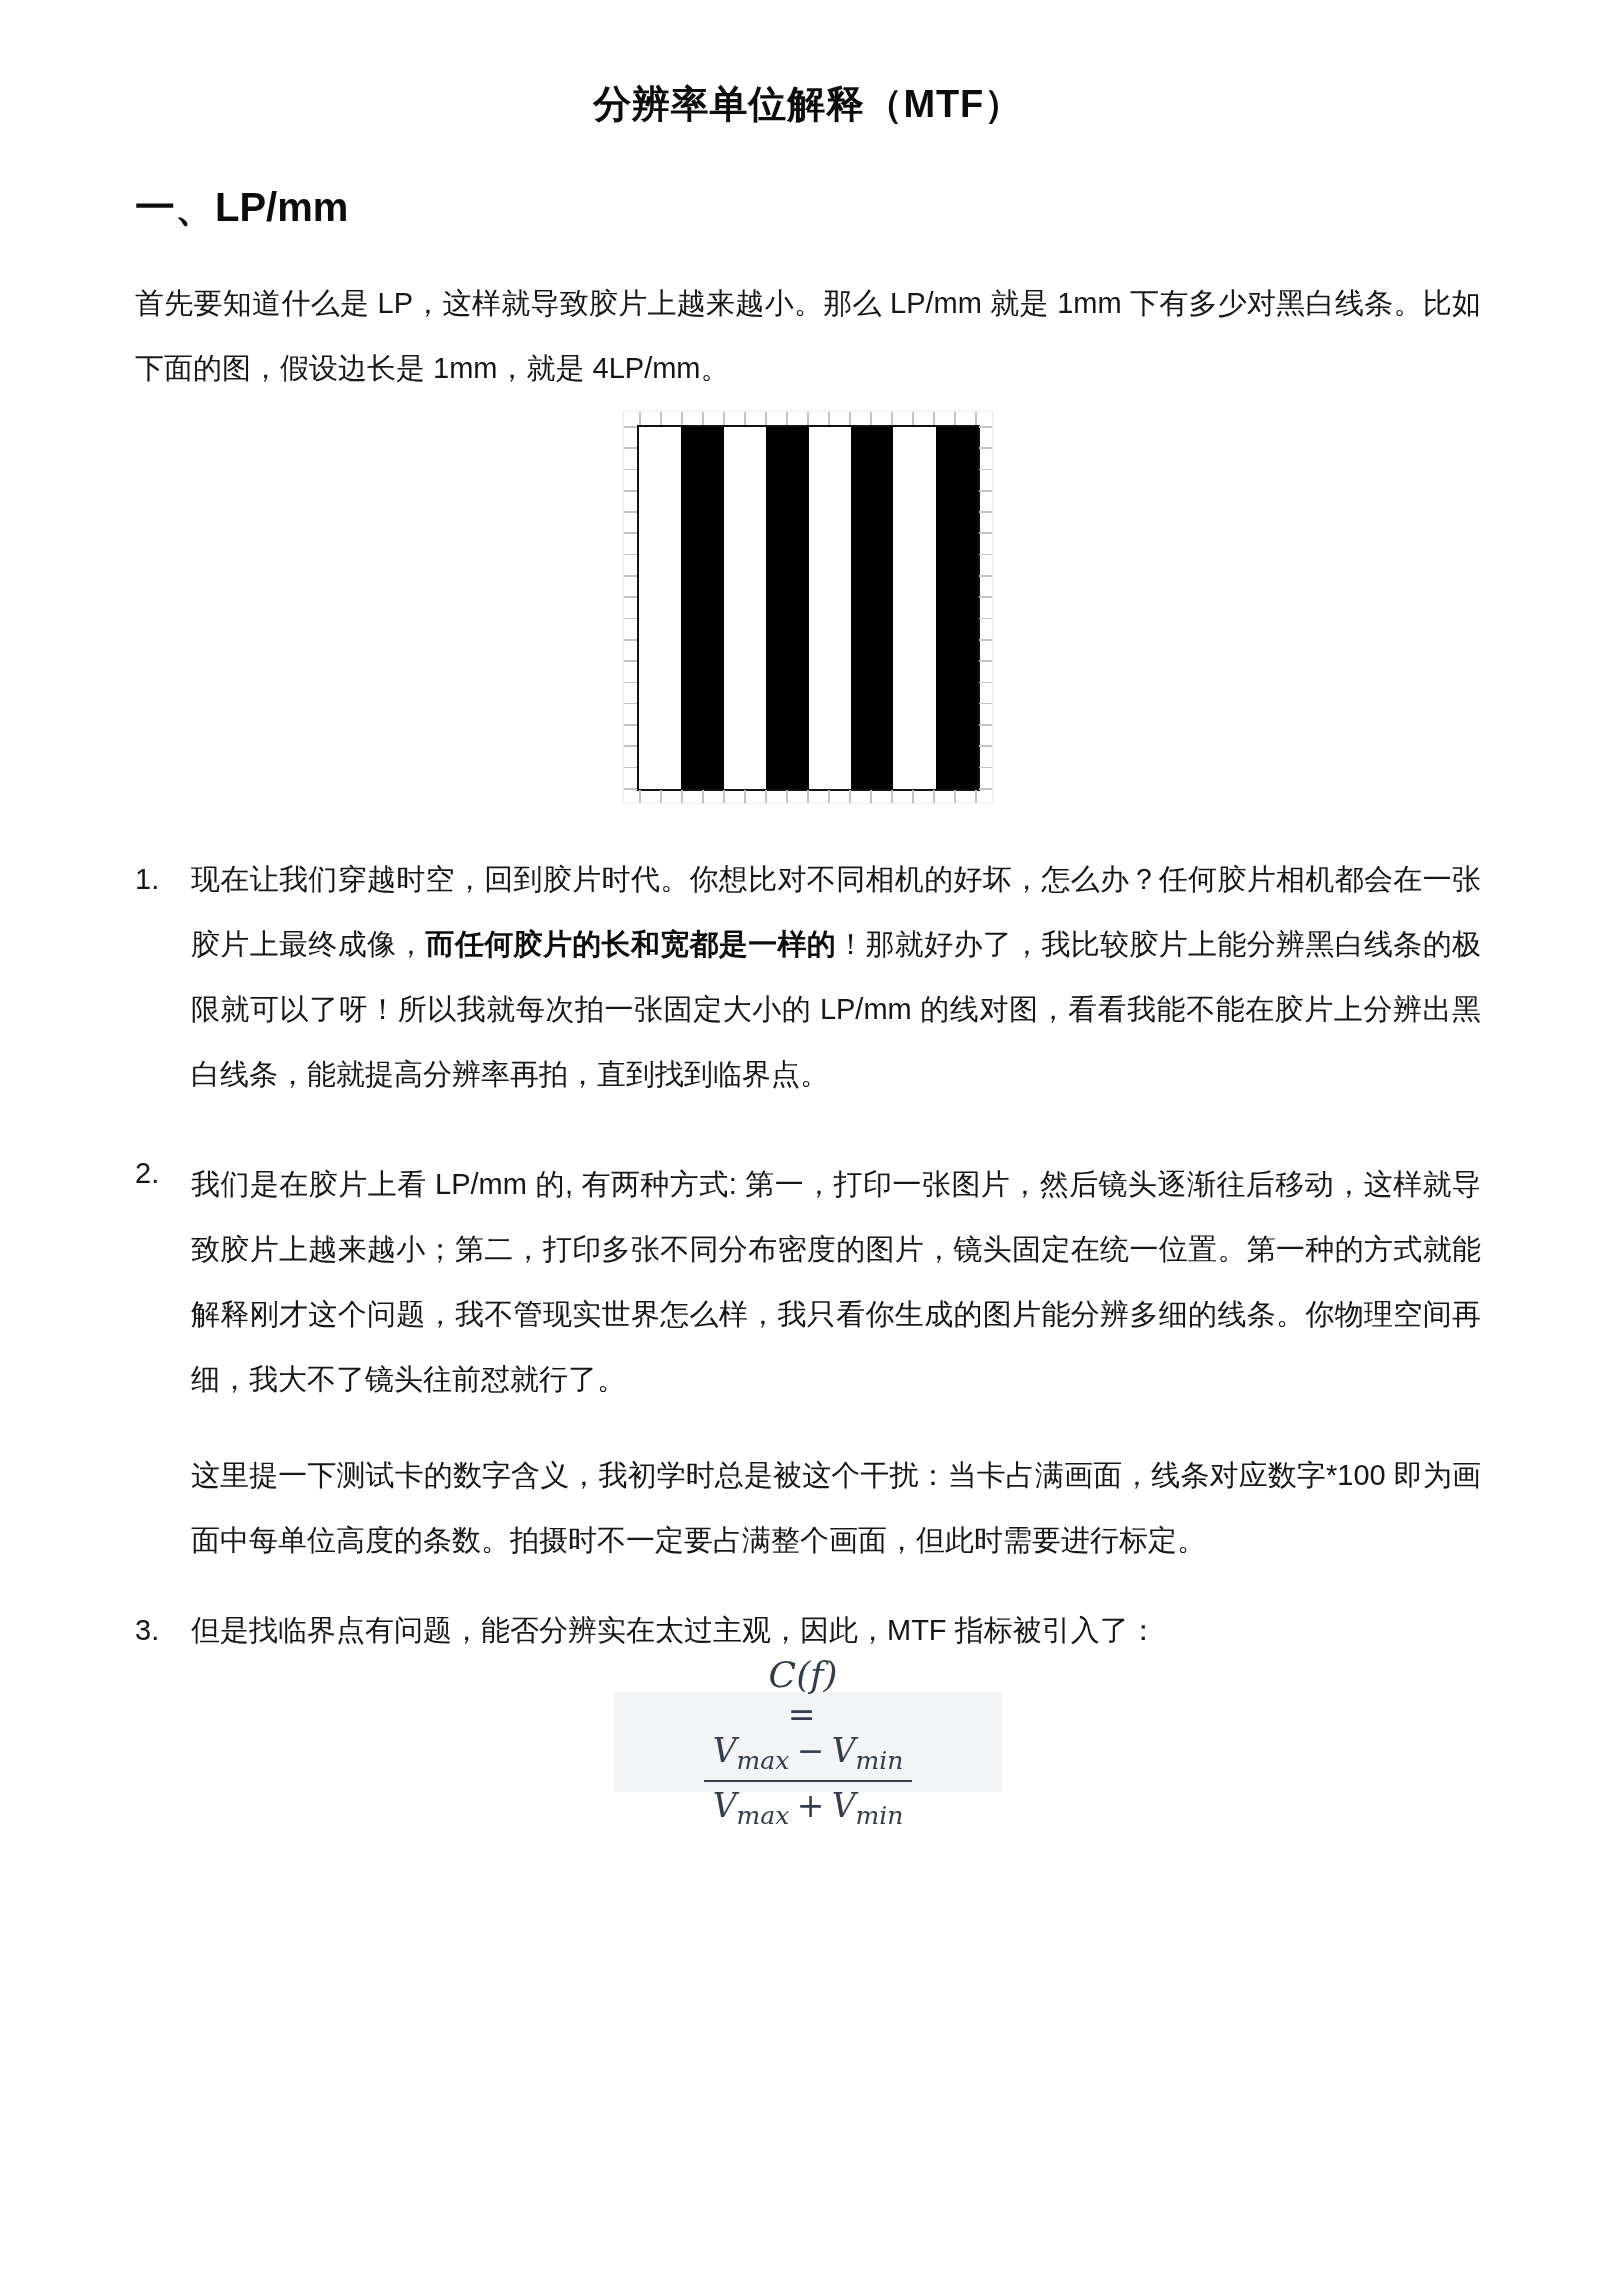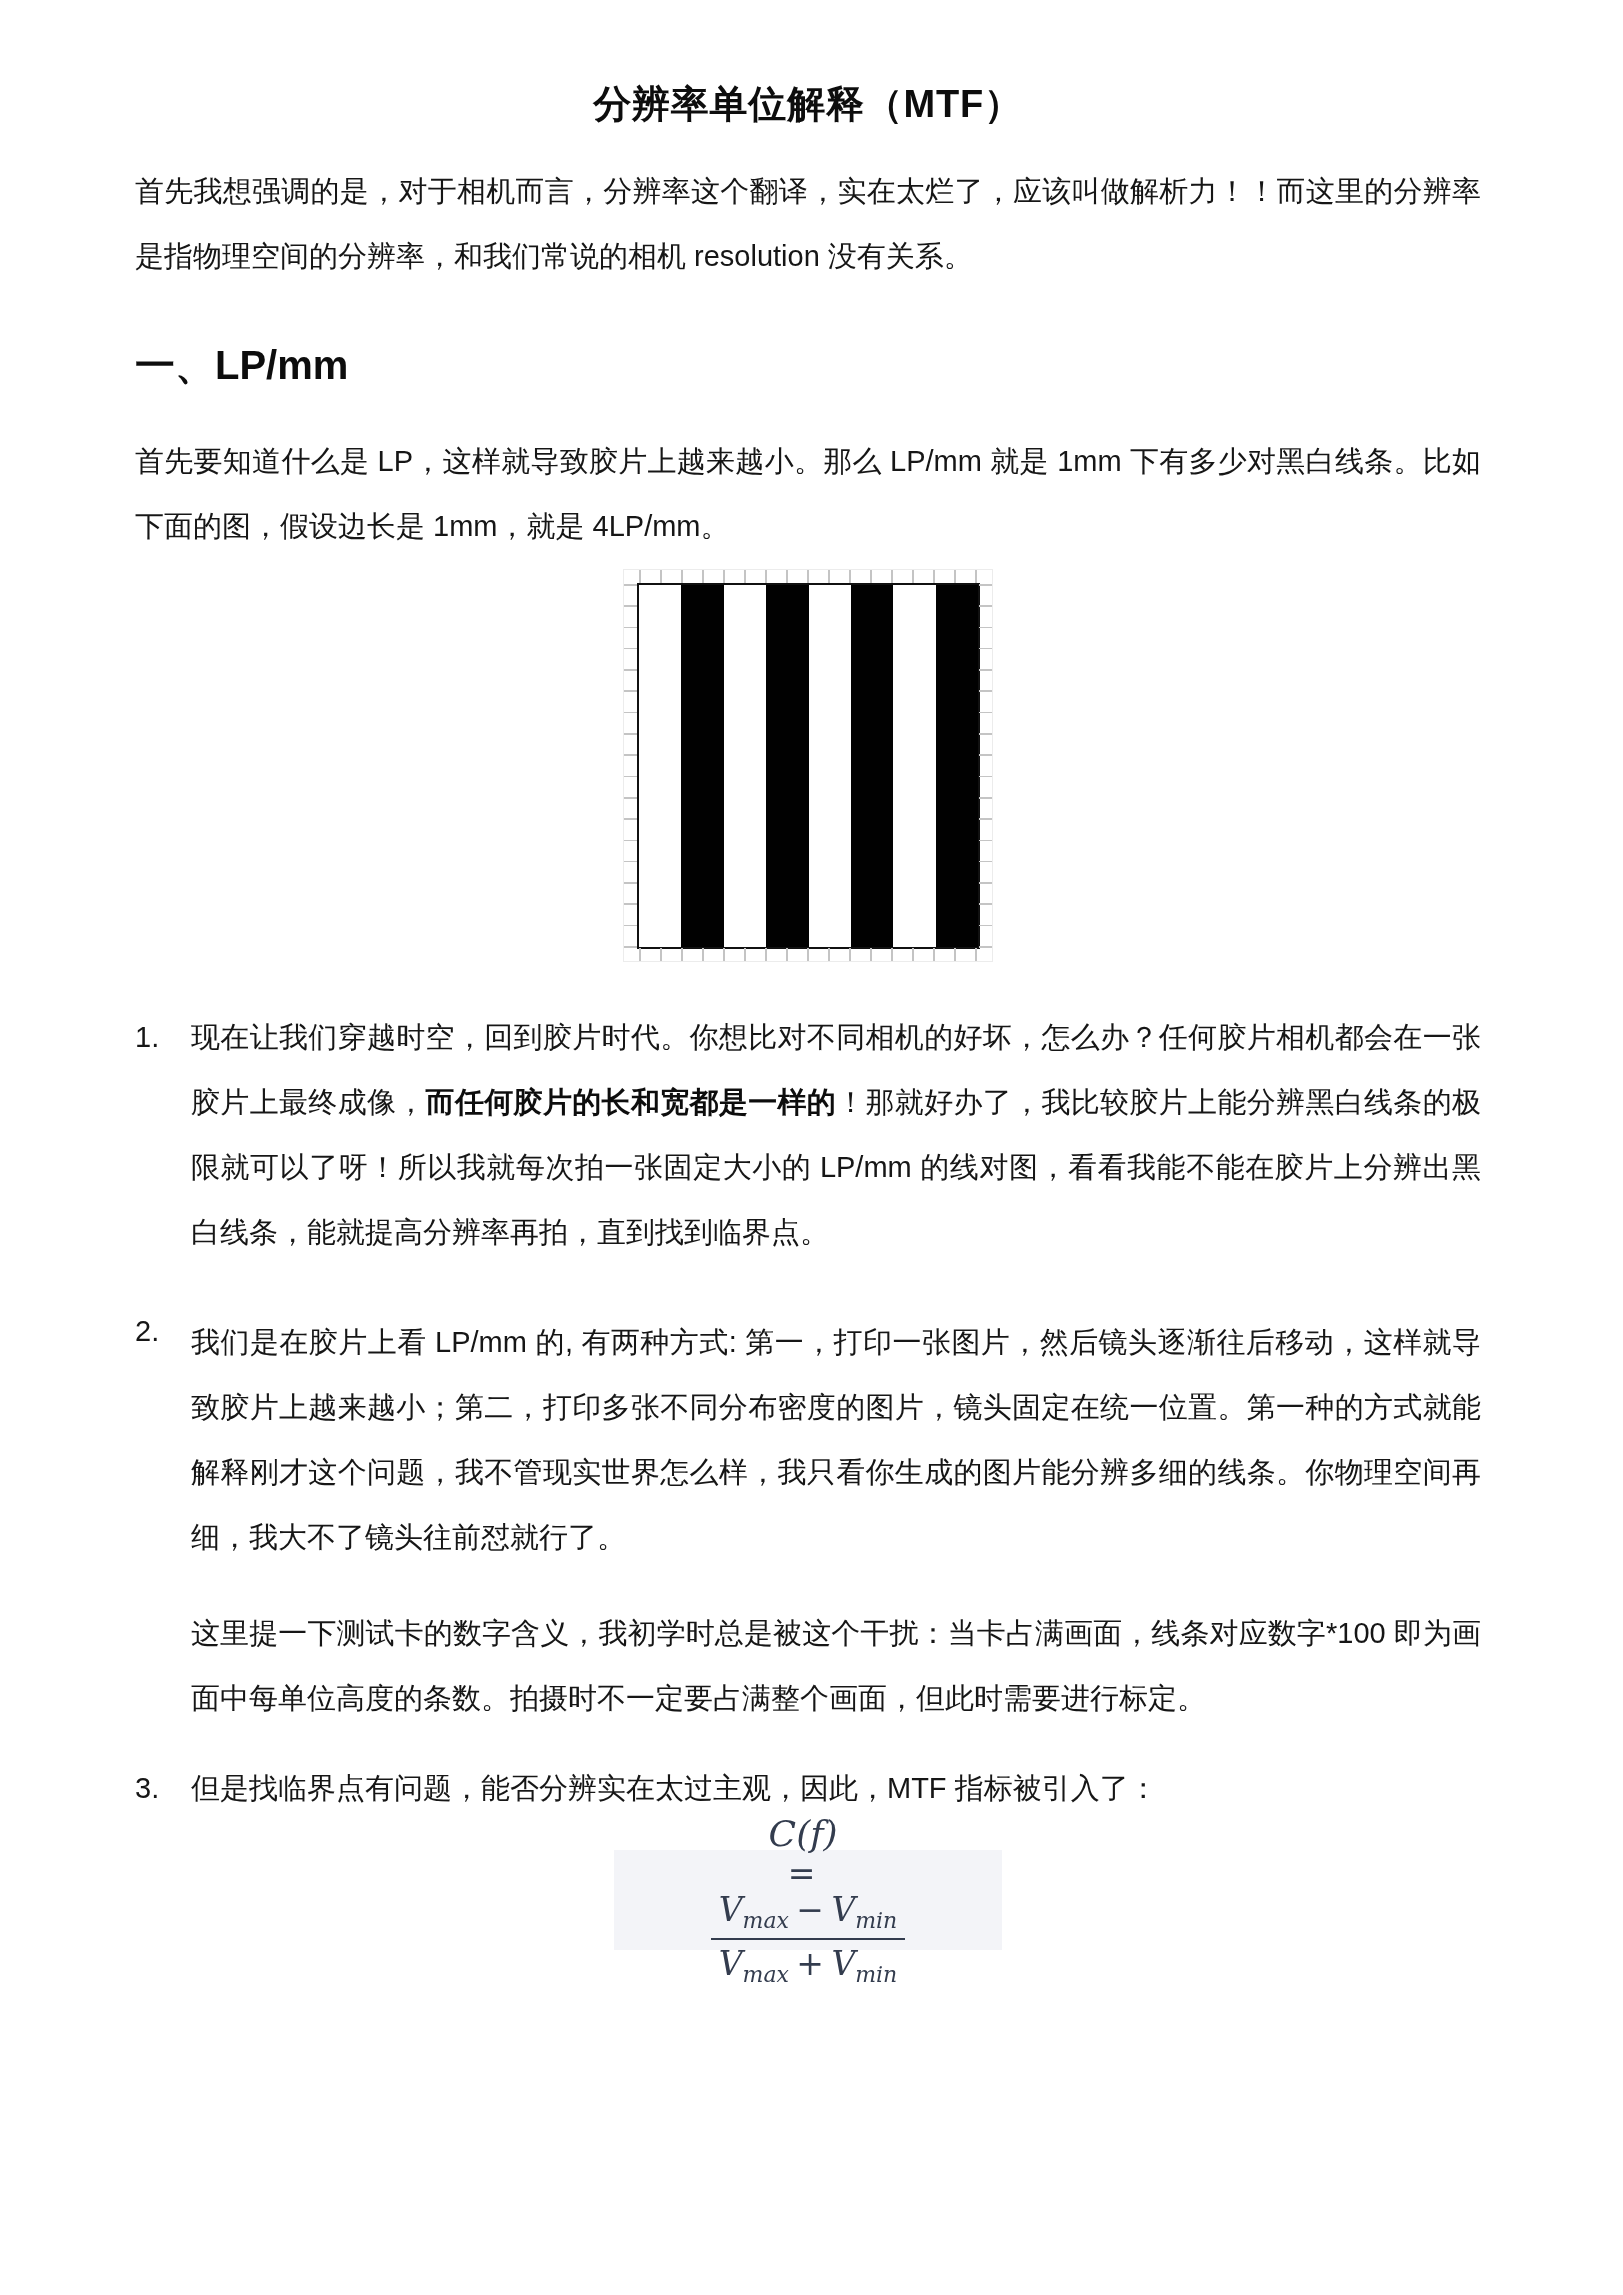--- a/index.html
+++ b/index.html
@@ -64,32 +64,31 @@
     width:388px;height:100px;margin:29px auto 0;
     display:flex;align-items:center;justify-content:center;
     font-family:"DejaVu Serif","Liberation Serif",serif;
     flex-direction:column;
   }
   .f-lhs{font-style:italic;font-size:36px;margin-right:9.8px;}
   .f-eq{font-size:33px;margin-right:13px;}
   .frac{display:inline-flex;flex-direction:column;text-align:center;font-style:italic;font-size:33px;line-height:1.05;}
   .frac-num{padding:0 8.2px 5.7px 8.2px;}
   .frac-den{border-top:2.5px solid currentColor;padding:6.5px 8.2px 0 8.2px;}
-  .f-sub{font-size:22px;vertical-align:-7.4px;letter-spacing:0;}
+  .f-sub{font-size:25px;vertical-align:-7.4px;letter-spacing:0;}
   .f-op{padding:0 7.4px;}
 </style>
 </head>
 <body>
 
 <main class="page">
 
   <h1 class="doc-title">分辨率单位解释（MTF）</h1>
 
 
-  <p class="body-p p-intro2">首先我想强调的是，对于相机而言，分辨率这个翻译，实在太烂了，应该叫做解析力！！而这里的分辨率是指物理空间的分辨率，和我们常说的相机 resolution 没有关系。</p>
 
   <h2 class="sec-heading">一、LP/mm</h2>
 
   <p class="body-p p-section">首先要知道什么是 LP，这样就导致胶片上越来越小。那么 LP/mm 就是 1mm 下有多少对黑白线条。比如下面的图，假设边长是 1mm，就是 4LP/mm。</p>
 
   <figure class="figure-wrap" style="margin-block:9.8px 0;margin-inline:auto;">
     <div class="fig-outer" id="figOuter" style="--tick: #c4c4c4; --fig-border: #111111;">
       <div class="ticks h top"></div>
       <div class="ticks h bottom"></div>
       <div class="ticks v left"></div>

